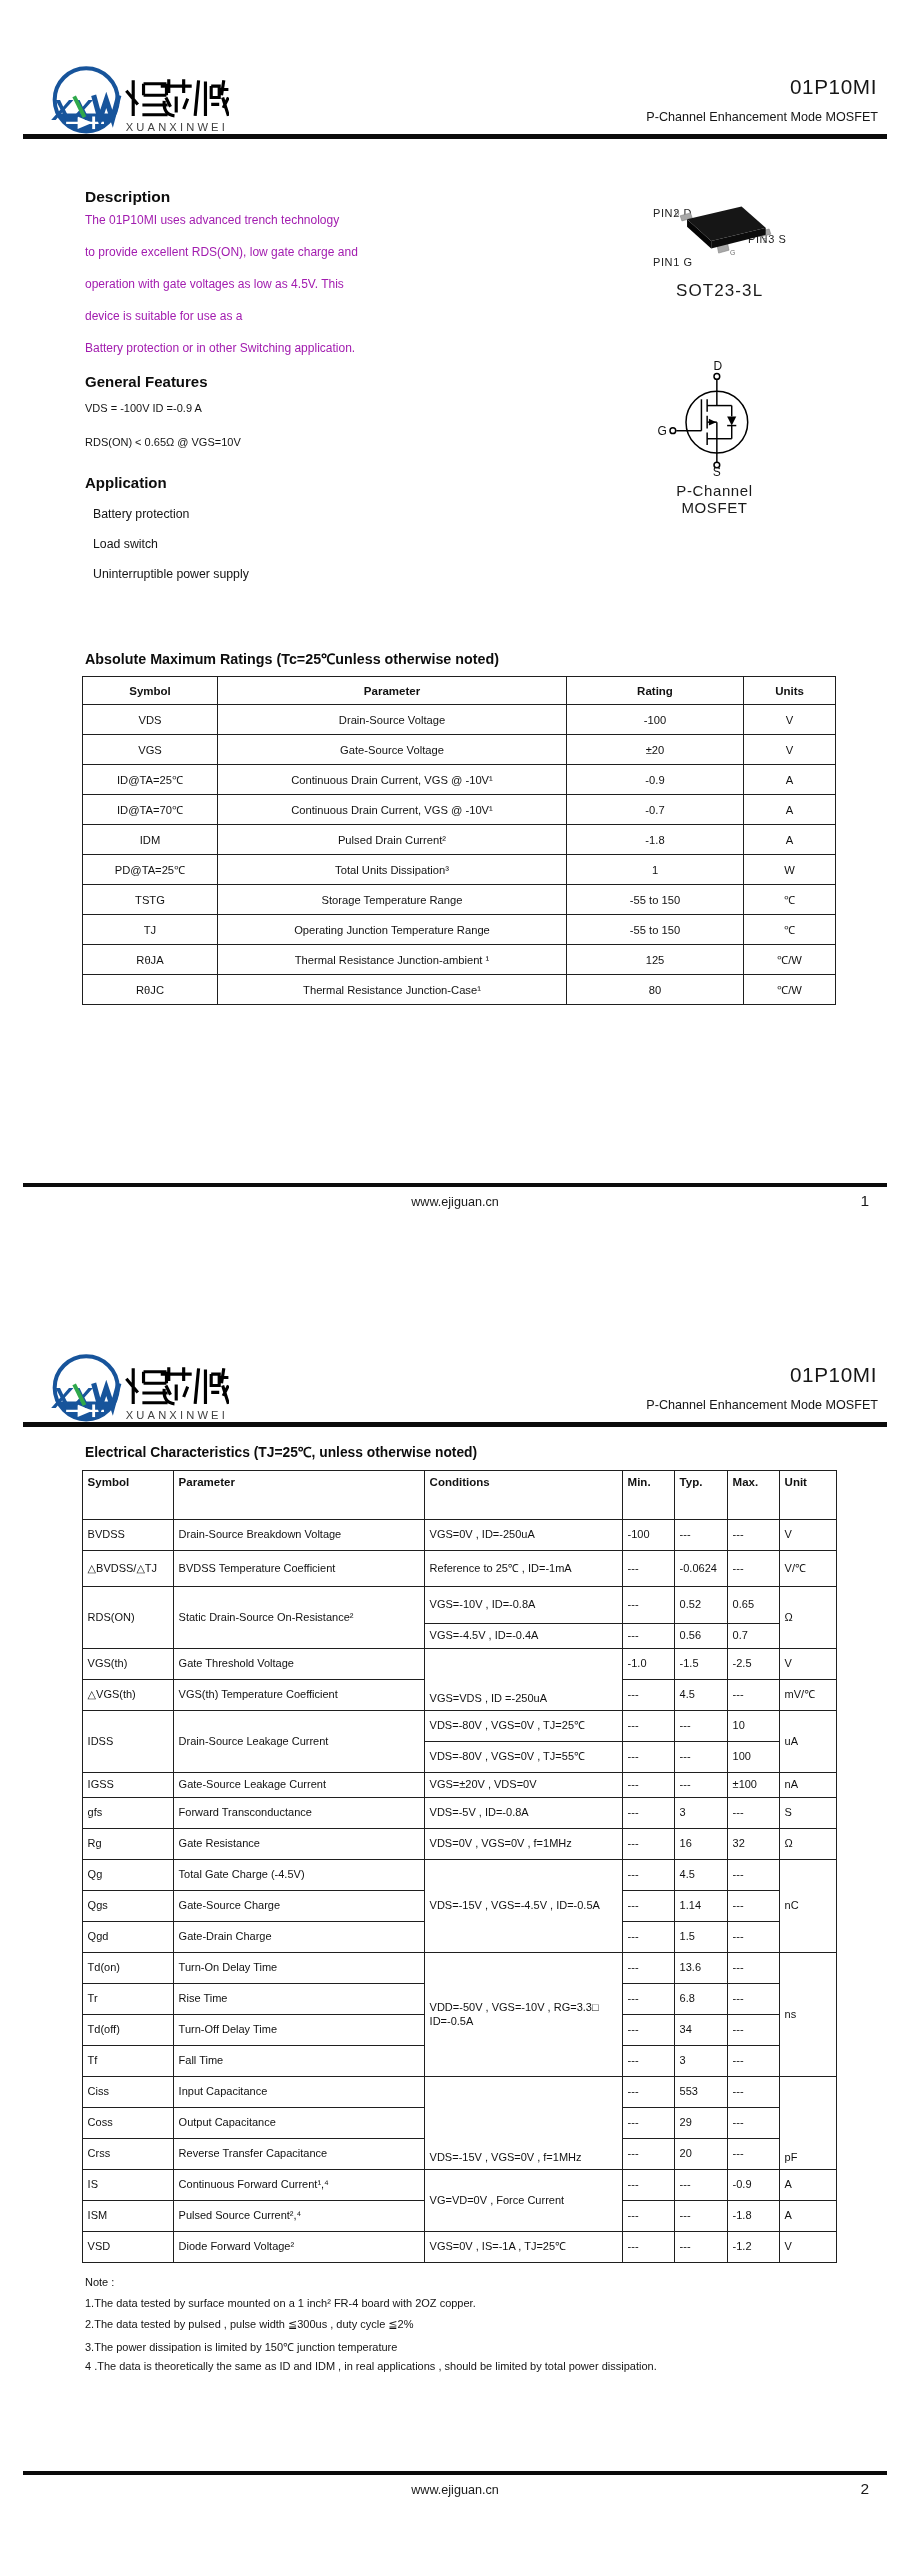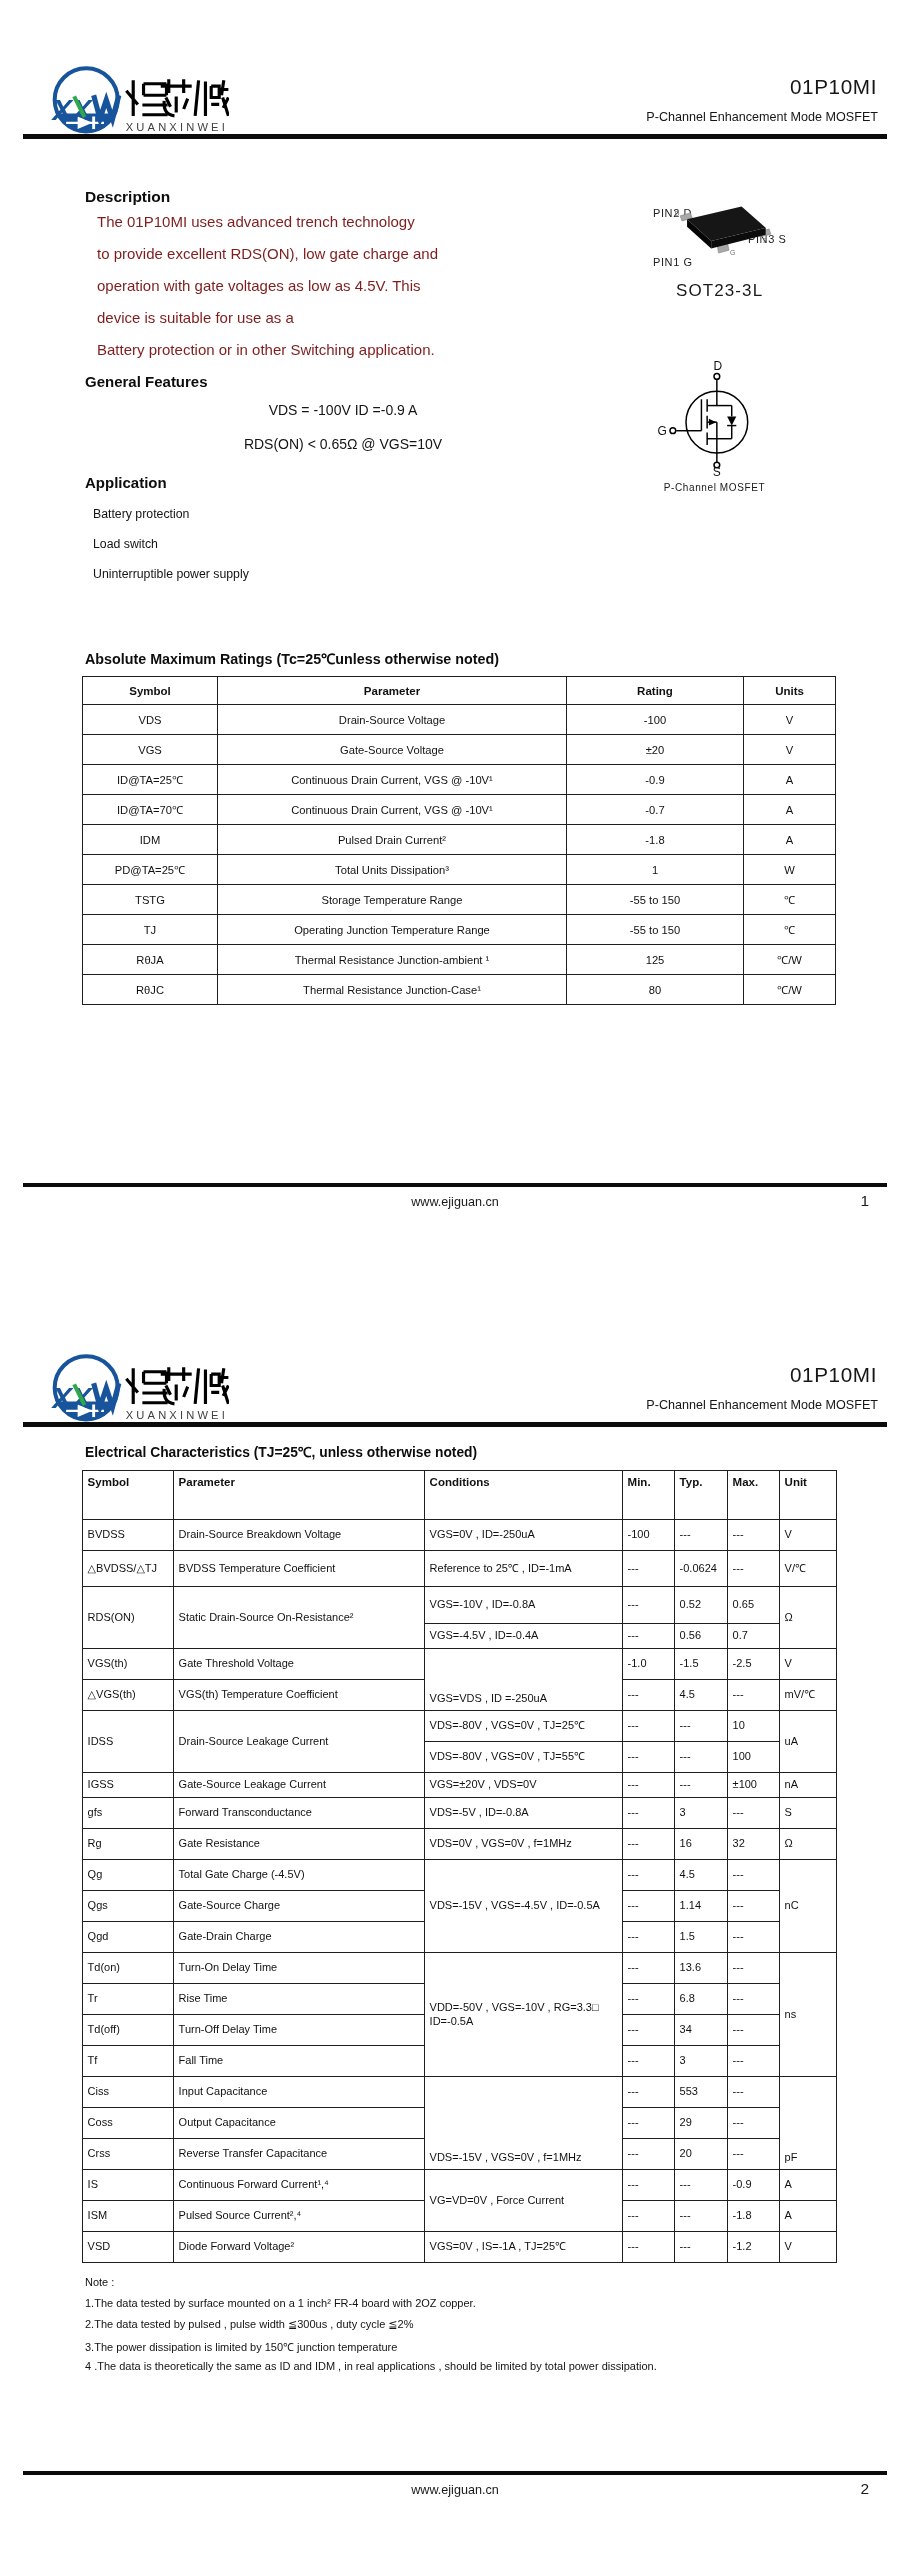--- a/index.html
+++ b/index.html
@@ -5,26 +5,26 @@
   html,body{margin:0;padding:0;background:#ffffff;}
   body{width:910px;height:2576px;position:relative;overflow:hidden;
        font-family:"Liberation Sans", sans-serif;color:#111;}
   .page{position:absolute;left:0;width:910px;height:1288px;background:#fff;}
   #page1{top:0;} #page2{top:1288px;}
   .abs{position:absolute;}
   .rule{position:absolute;left:23px;right:23px;height:4.6px;background:#0b0b0b;}
   .hdr-part{position:absolute;right:33px;top:75px;font-size:20.7px;letter-spacing:0.6px;color:#161616;}
   .hdr-sub{position:absolute;right:32px;top:110px;font-size:12.6px;color:#161616;}
   .sec-h{font-weight:bold;font-size:15.5px;color:#0d0d0d;}
-  .body-lines div{height:32px;font-size:15px;color:#7f1d1d;margin-left:12px;}
-  .gf-lines div{height:34px;font-size:14px;color:#141414;text-align:center;}
+  .body-lines div{height:32px;font-size:12px;color:#a21caf;}
+  .gf-lines div{height:34px;font-size:11px;color:#141414;}
   .app-lines div{height:30px;font-size:12.3px;color:#141414;margin-left:8px;}
   .pinlab{position:absolute;font-size:11px;letter-spacing:0.6px;color:#222;}
   .pkgname{position:absolute;font-size:17px;letter-spacing:1.1px;color:#1a1a1a;font-weight:500;}
-  .caption{position:absolute;font-size:10px;letter-spacing:0.6px;color:#1a1a1a;}
+  .caption{position:absolute;font-size:15px;letter-spacing:0.6px;color:#1a1a1a;}
   table{border-collapse:collapse;table-layout:fixed;}
   td,th{border:1.1px solid #1f1f1f;overflow:hidden;}
   .amr{position:absolute;left:82px;top:676px;width:753px;}
   .amr th,.amr td{text-align:center;font-size:11.2px;font-weight:normal;padding:0 2.3px;}
   .amr tr{height:30px;} .amr tr.hd{height:28px;}
   .amr tr.hd th{font-weight:bold;font-size:11.5px;}
   .tbl-title{position:absolute;font-weight:bold;color:#0d0d0d;}
   .ec{position:absolute;left:82px;top:182px;width:753px;}
   .ec th,.ec td{text-align:left;font-size:11px;font-weight:normal;padding:2.3px 4.6px;vertical-align:middle;line-height:1.2;}
   .ec tr{height:31px;} .ec tr.hd{height:49px;}

